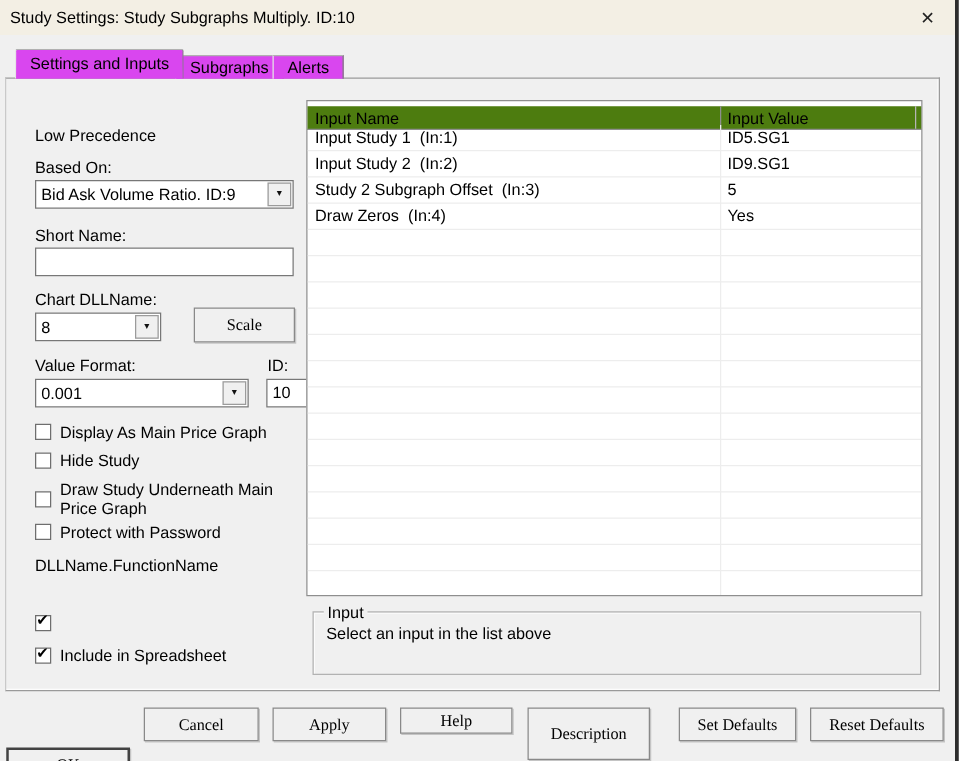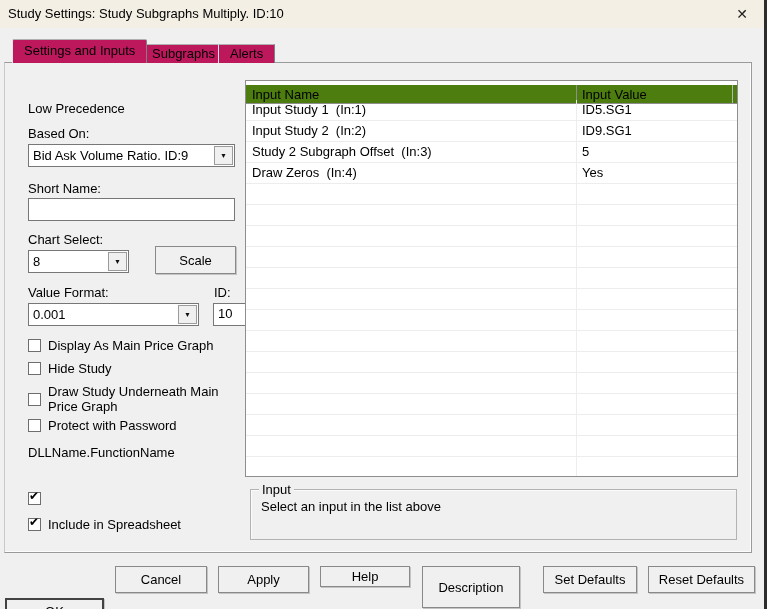--- a/index.html
+++ b/index.html
@@ -9,42 +9,42 @@
   .window { position:relative; width:767px; height:609px; background:#f0f0f0; overflow:hidden;
             border-right:3px solid #2d2d2d; }
 
   
   .titlebar { position:absolute; left:0; top:0; width:100%; height:28px; background:#f3efe4; }
   .titlebar .title { position:absolute; left:8px; top:0; line-height:28px; font-size:13px; }
   .close-btn { position:absolute; right:11px; top:3px; width:22px; height:22px; text-align:center;
                line-height:22px; font-size:14px; color:#222; cursor:default; }
 
   
-  .tab { position:absolute; background:#be185d; padding:0 11px; white-space:nowrap;
+  .tab { position:absolute; background:#d946ef; padding:0 11px; white-space:nowrap;
          border-top:1px solid #b0b0b0; border-left:1px solid #e6e6e6; border-right:1px solid #808080; }
   .tab.active { top:39px; height:24px; line-height:22px; z-index:3; border-top-left-radius:2px; border-top-right-radius:2px; }
   .tab.inactive { top:44px; height:19px; line-height:18px; z-index:2; }
 
   
   .frame { position:absolute; left:4px; top:62px; width:748px; height:491px; background:#f0f0f0;
            border:1px solid #9a9a9a; border-left-color:#c9c9c9; box-shadow: inset -1px -1px 0 #fdfdfd; }
 
   .lbl { position:absolute; white-space:nowrap; }
 
   
   .textbox { position:absolute; background:#fff; border:1px solid #777; padding:2px 4px 0 4px;
              font-size:13px; white-space:nowrap; overflow:hidden; }
   .combo { position:absolute; background:#fff; border:1px solid #777; }
   .combo .combo-value { position:absolute; left:4px; top:0; right:20px; line-height:21px; white-space:nowrap; overflow:hidden; }
   .combo .combo-arrow { position:absolute; top:1px; right:1px; bottom:1px; width:19px; background:#f0f0f0;
                         border:1px solid #9b9b9b; display:flex; align-items:center; justify-content:center;
                         font-size:7px; color:#111; }
 
   .btn { position:absolute; background:#f0f0f0; border:1px solid #898989; text-align:left;
-         font-size:13px; font-family:Liberation Sans, sans-serif; color:#000;
+         font-size:13px; font-family:Liberation Serif, serif; color:#000;
          box-shadow:1px 1px 0 rgba(0,0,0,0.18); display:flex; align-items:center; justify-content:center; }
   .btn.default { border:2px solid #424242;margin-top:32px; }
 
   
   .cb-row { position:absolute; display:flex; align-items:center; gap:7px; }
   .cb-box { width:13px; height:13px; background:#fff; border:1px solid #6e6e6e; flex:0 0 13px;
             position:relative; }
   .cb-box .tick { position:absolute; left:0px; top:-3px; font-size:12px; line-height:13px; color:#000; }
   .cb-label { line-height:15px; }
   .cb-label.wrap { white-space:normal; width:180px; }
@@ -92,21 +92,21 @@
 
   <div class="lbl" style="left:28px; top:126px;">Based On:</div>
   <div class="combo" style="left:28px; top:144px; width:207px; height:23px;">
     <span class="combo-value">Bid Ask Volume Ratio. ID:9</span>
     <span class="combo-arrow">▼</span>
   </div>
 
   <div class="lbl" style="left:28px; top:181px;">Short Name:</div>
   <div class="textbox" style="left:28px; top:198px; width:207px; height:23px;"></div>
 
-  <div class="lbl" style="left:28px; top:232px;">Chart Select:</div>
+  <div class="lbl" style="left:28px; top:232px;">Chart DLLName:</div>
   <div class="combo" style="left:28px; top:250px; width:101px; height:23px;">
     <span class="combo-value">8</span>
     <span class="combo-arrow">▼</span>
   </div>
   <div class="btn" style="left:155px; top:246px; width:81px; height:28px;">Scale</div>
 
   <div class="lbl" style="left:28px; top:285px;">Value Format:</div>
   <div class="lbl" style="left:214px; top:285px;">ID:</div>
   <div class="combo" style="left:28px; top:303px; width:171px; height:23px;">
     <span class="combo-value">0.001</span>

